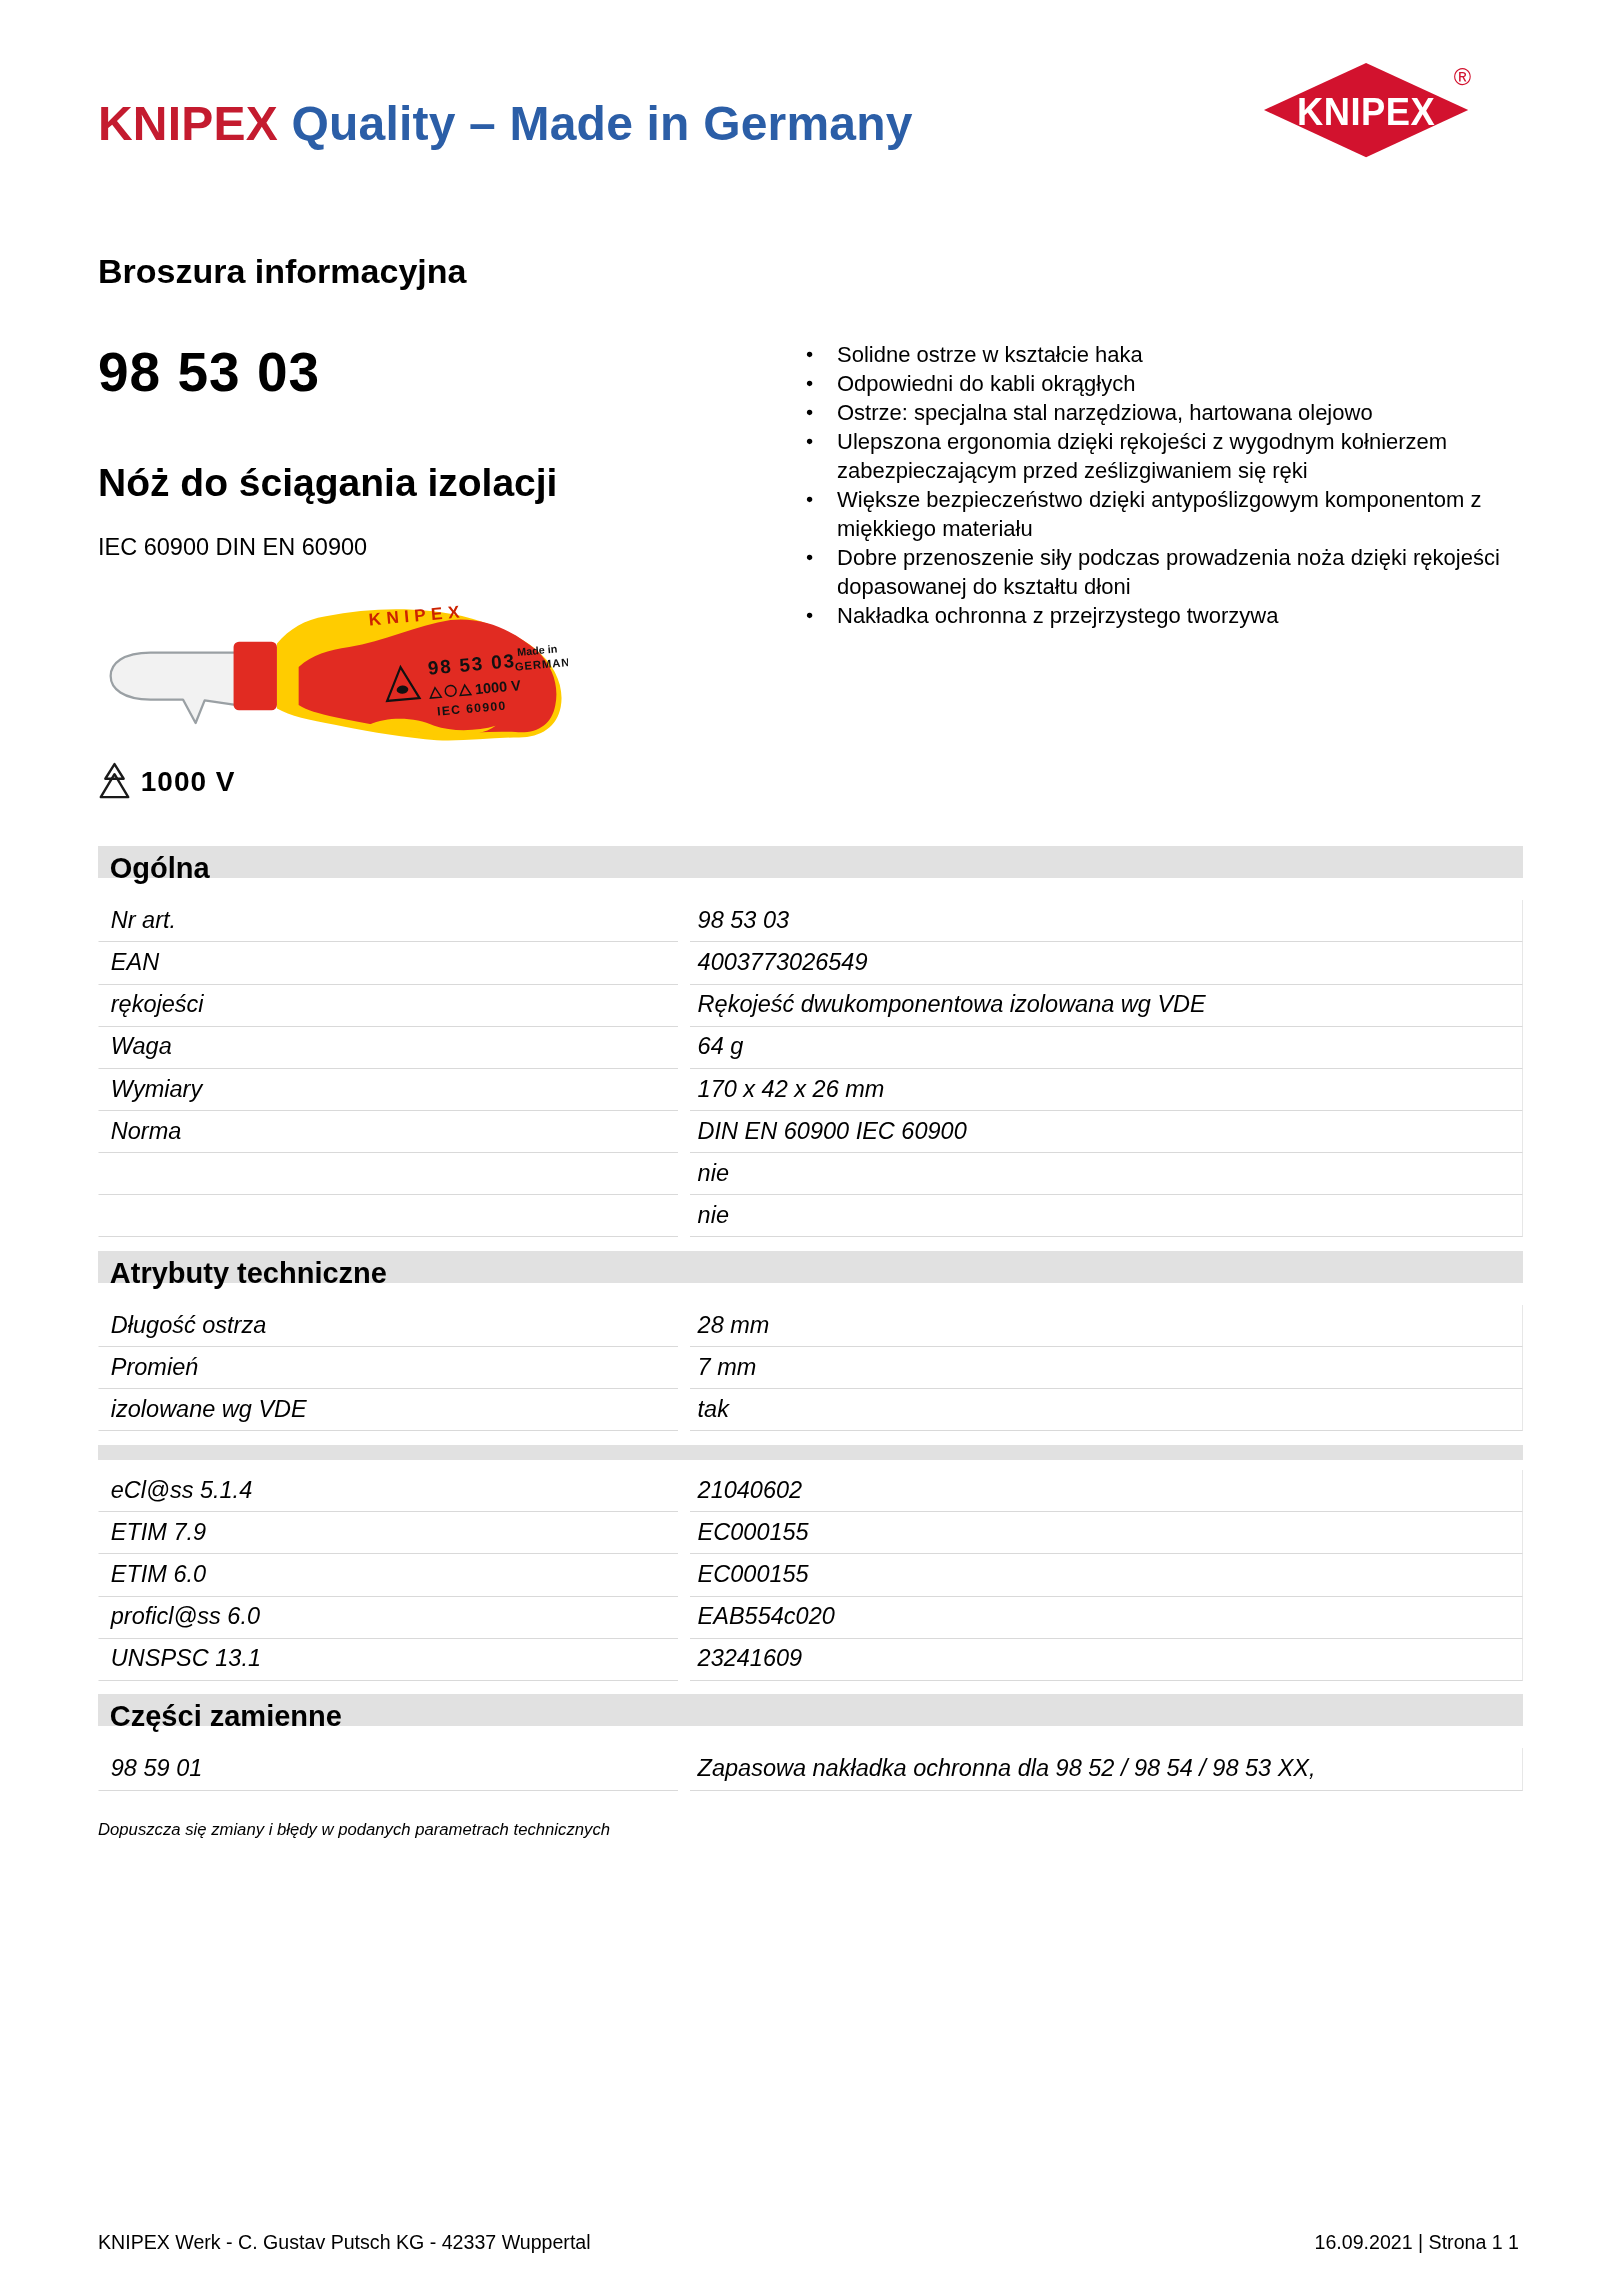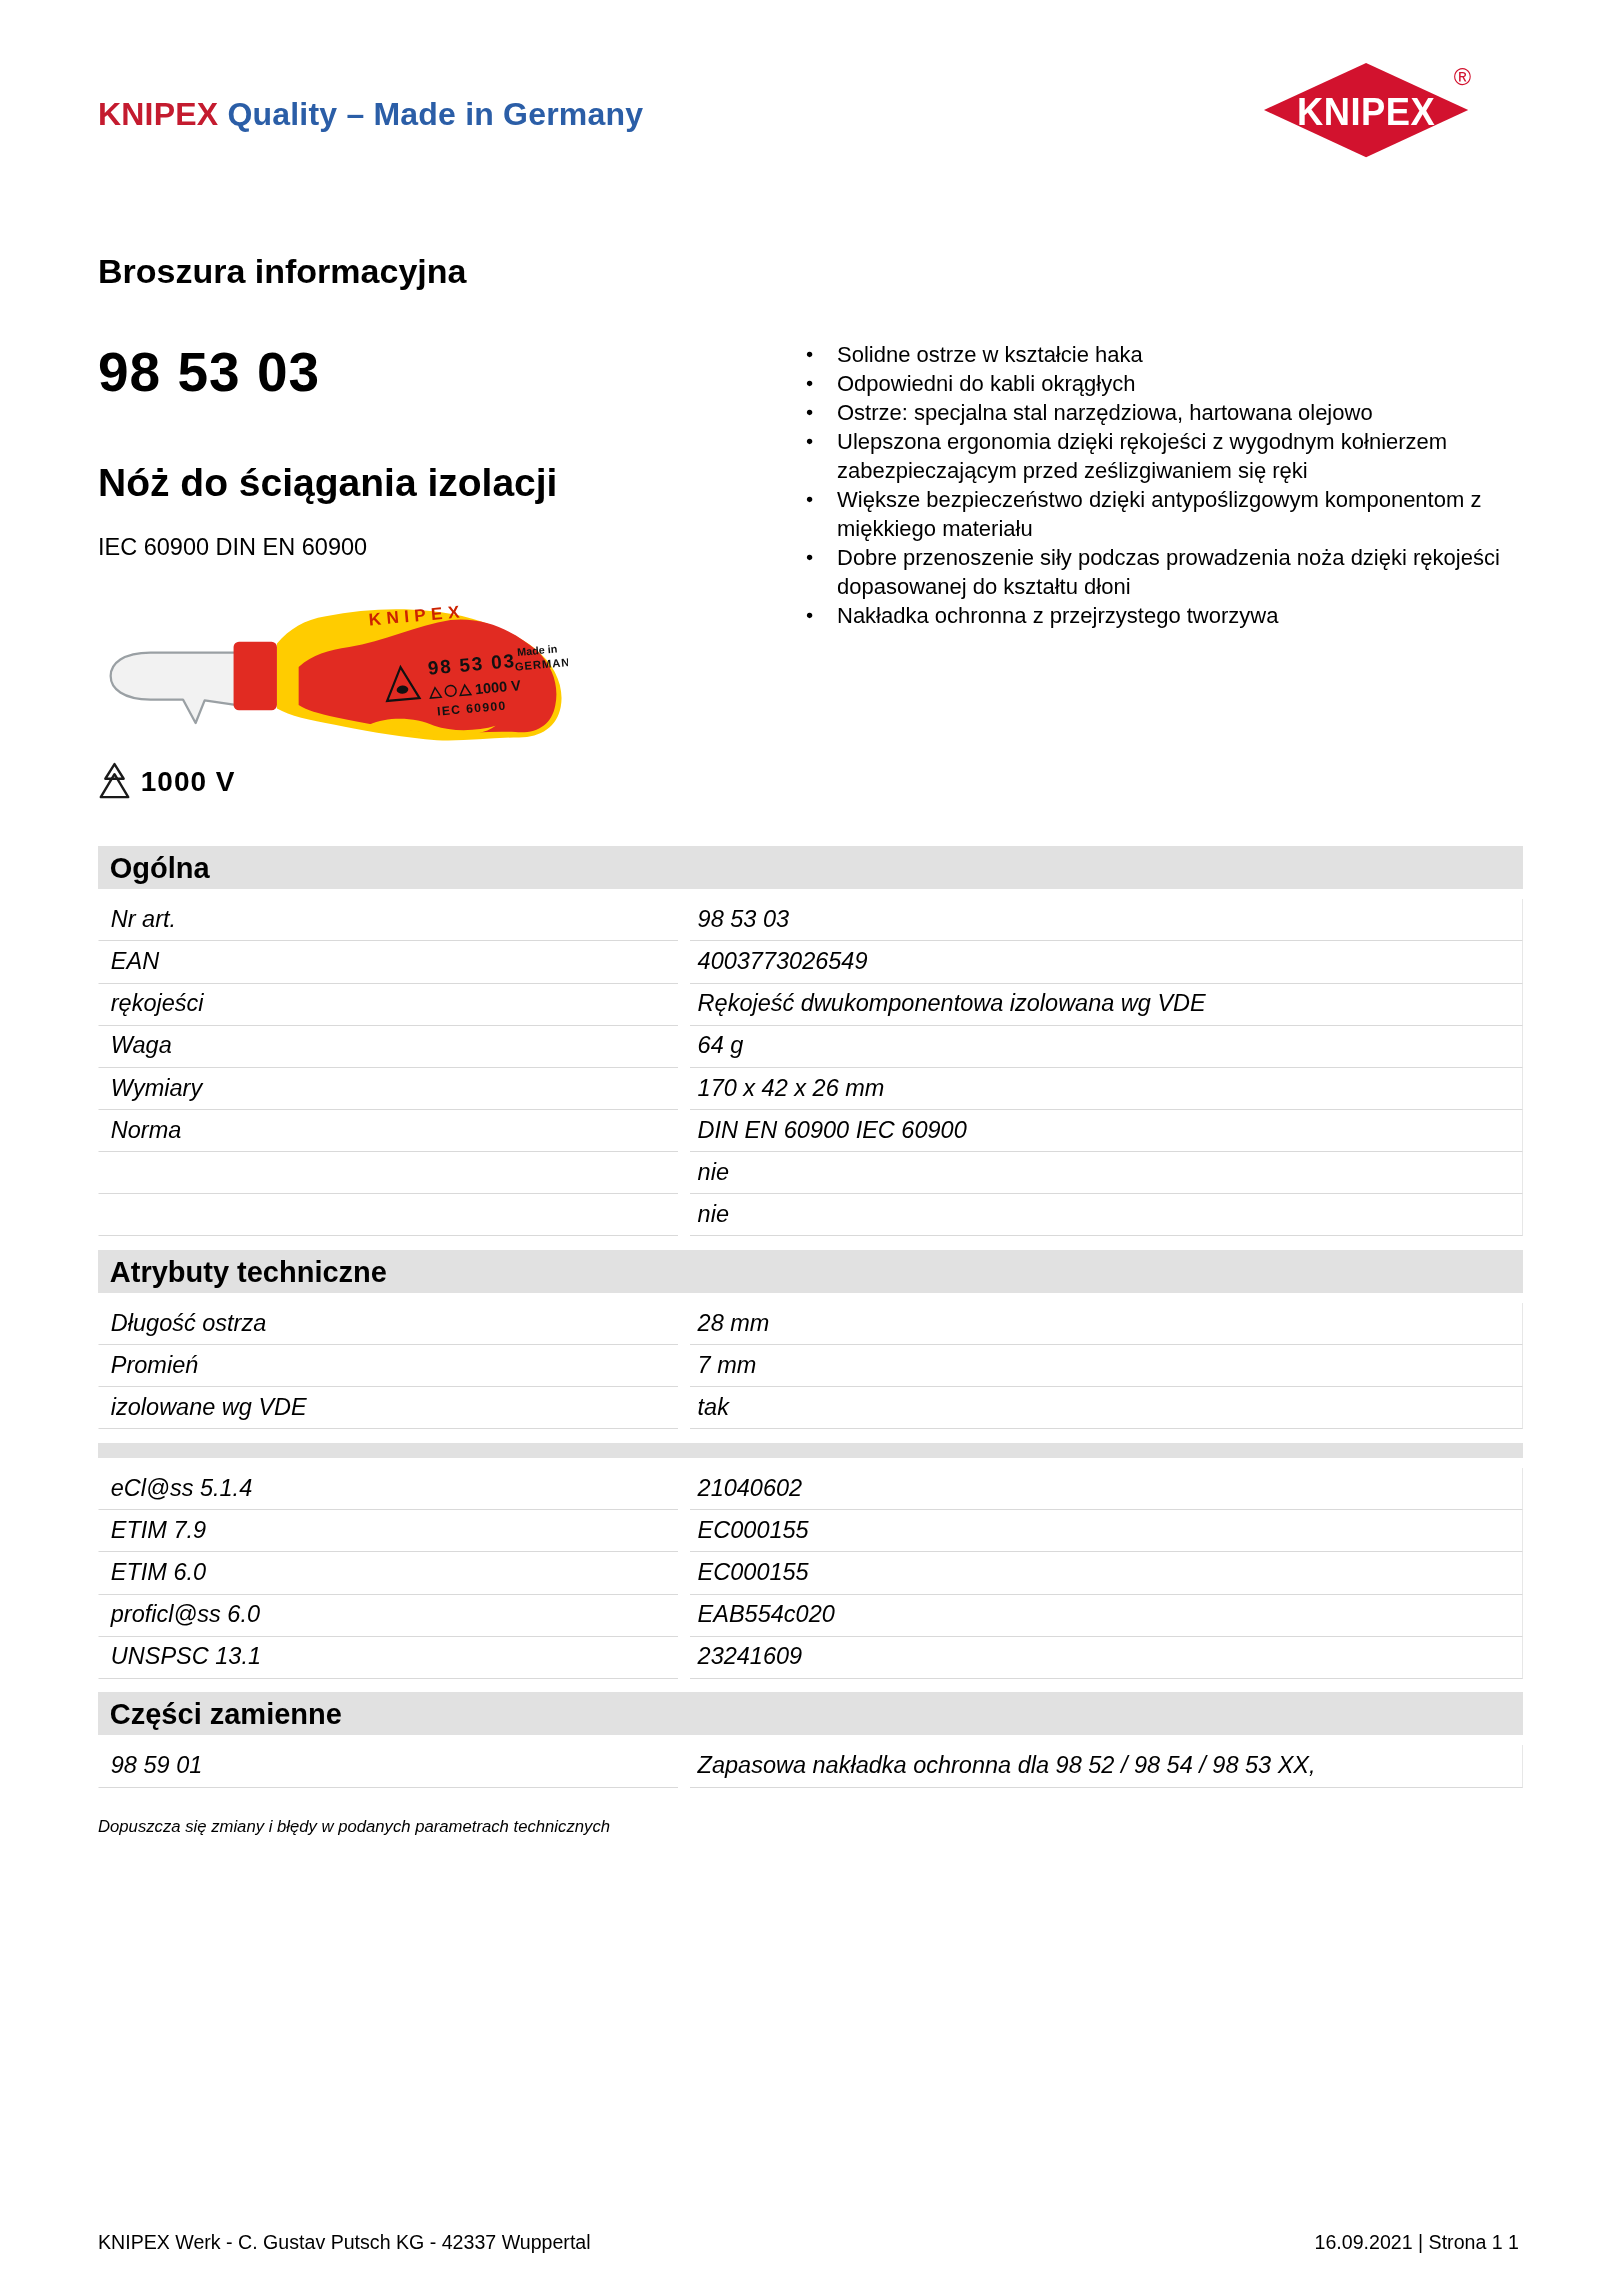--- a/index.html
+++ b/index.html
@@ -5,21 +5,21 @@
   * { margin:0; padding:0; box-sizing:border-box; }
   html,body { background:#ffffff; }
   body { font-family:"Liberation Sans", sans-serif; color:#000; }
   .page {
     position:relative; width:1621px; height:2293px; background:#fff;
     overflow:hidden; margin:0 auto;
   }
   
   .masthead { display:flex; justify-content:space-between; align-items:flex-start;
               padding:59px 141px 0 98px; }
-  .tagline { font-size:32px; font-weight:bold; margin-top:37px; letter-spacing:0.2px; }
+  .tagline { font-size:48px; font-weight:bold; margin-top:37px; letter-spacing:0.2px; }
   .tagline .brand { color:#c41b2f; }
   .tagline .rest  { color:#2b5ea7; }
   .logo-svg { display:block; }
   
   .doc-title { margin:83px 98px 0 98px; font-size:34px; font-weight:bold; }
   
   .intro { display:flex; padding:0 98px; }
   .col-left { width:696px; flex:0 0 696px; }
   .col-right { flex:1; }
   .art-no { margin-top:49px; font-size:55px; font-weight:bold; letter-spacing:1px; }
@@ -30,22 +30,22 @@
   .volt-mark .vtxt { font-size:28px; font-weight:bold; letter-spacing:1px; }
   
   .features { list-style:none; margin-top:49px; }
   .features li { position:relative; padding-left:43px; font-size:22px; line-height:29px; }
   .features li::before { content:"●"; position:absolute; left:11.8px; top:0;
                          font-size:12.7px; line-height:29px; }
   
   .tables { margin:44px 98px 0 98px; }
   .tsection { margin-top:13.7px; }
   .tsection:first-child { margin-top:0; }
-  .band { background:#e1e1e1; height:43px; line-height:45px; padding-left:11.8px;
-          font-size:29px; font-weight:bold; margin-bottom:10px; }
+  .band { background:#e1e1e1; height:32px; line-height:45px; padding-left:11.8px;
+          font-size:29px; font-weight:bold; margin-bottom:22px; }
   .band.thin { height:15.7px; margin-bottom:9.8px; }
   .t-row { display:flex;font-style:italic; }
   .t-label { flex:0 0 580px; border-bottom:1px solid #d9d9d9; border-left:1px solid #fff;
              padding:8.8px 9.8px 8.8px 11.8px; font-size:23.5px; line-height:23.5px; min-height:42px; }
   .t-gap { flex:0 0 11.8px; }
   .t-value { flex:1; border-bottom:1px solid #d9d9d9; border-right:1px solid #e7e7e7;
              padding:8.8px 9.8px 8.8px 7.8px; font-size:23.5px; line-height:23.5px; min-height:42px; }
   .t-row:first-of-type .t-label, .t-row:first-of-type .t-value { border-top:1px solid #efefef; }
   
   .note { margin:29px 98px 0 98px; font-size:16.7px; font-style:italic; }

